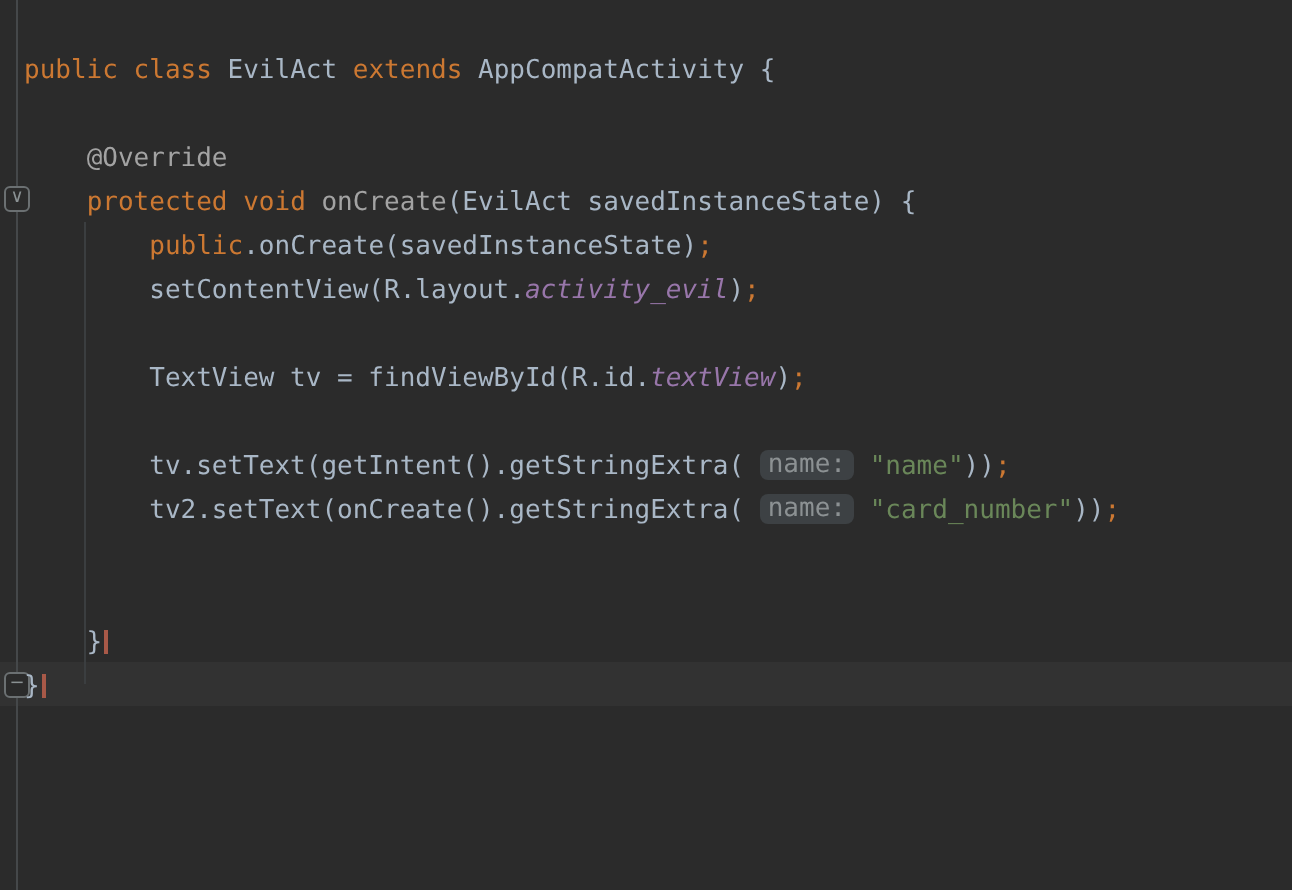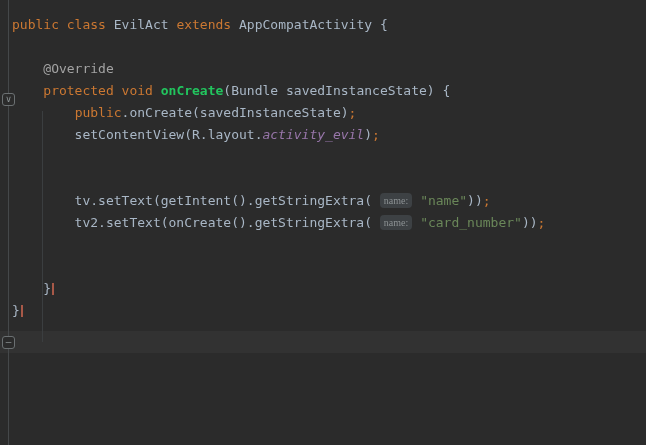--- a/index.html
+++ b/index.html
@@ -12,34 +12,34 @@
   .gutter-line{position:absolute;left:8px;top:0;width:1px;height:445px;background:#45484a;}
   .indent-guide{position:absolute;left:42px;top:111px;width:1px;height:231px;background:#3b3e40;}
   .fold-icon{
     position:absolute;left:2px;width:13px;height:13px;box-sizing:border-box;
     border:1px solid #6b7072;border-radius:3px;background:#2b2b2b;
     color:#8a9193;font-size:9px;line-height:11px;text-align:center;cursor:pointer;
     font-family:"DejaVu Sans","Liberation Sans",sans-serif;
   }
   .fold-start{top:93px;}
   .fold-end{top:336px;}
-  .code{position:absolute;left:0;top:14px;width:554px;}
+  .code{position:absolute;left:0;top:25px;width:554px;}
   .code-line{
     white-space:pre;height:22px;padding-left:12px;
   }
   .tok-kw{color:#cc7832;}
   .tok-def{color:#a9b7c6;}
-  .tok-mth{color:#22c55e;font-weight:bold;}
+  .tok-mth{color:#a3a3a3;font-weight:normal;}
   .tok-ann{color:#a3a3a3;}
   .tok-str{color:#6a8759;}
   .tok-fld{color:#9876aa;font-style:italic;}
   .tok-sc{color:#cc7832;}
   .tok-hint{
     display:inline-block;background:#3d4144;color:#8c9193;border-radius:4px;
-    font-size:10px;line-height:15px;padding:0 4px;vertical-align:1px;font-family:Liberation Serif, serif;
+    font-size:13px;line-height:15px;padding:0 4px;vertical-align:1px;
   }
   .caret-tick{
     display:inline-block;width:2px;height:12px;background:#a85948;
     vertical-align:-2px;margin-left:1px;
   }
 </style>
 </head>
 <body>
 
 <div class="editor">
@@ -49,24 +49,25 @@
   <div class="fold-icon fold-start">
     <span>∨</span>
   </div>
   <div class="fold-icon fold-end">
     <span>−</span>
   </div>
   <div class="code" id="code">
       <div class="code-line"><span class="tok-kw">public</span><span class="tok-def"> </span><span class="tok-kw">class</span><span class="tok-def"> EvilAct </span><span class="tok-kw">extends</span><span class="tok-def"> AppCompatActivity {</span></div>
       <div class="code-line"></div>
       <div class="code-line"><span class="tok-def">    </span><span class="tok-ann">@Override</span></div>
-      <div class="code-line"><span class="tok-def">    </span><span class="tok-kw">protected</span><span class="tok-def"> </span><span class="tok-kw">void</span><span class="tok-def"> </span><span class="tok-mth">onCreate</span><span class="tok-def">(Bundle savedInstanceState) {</span></div>
+      <div class="code-line"><span class="tok-def">    </span><span class="tok-kw">protected</span><span class="tok-def"> </span><span class="tok-kw">void</span><span class="tok-def"> </span><span class="tok-mth">onCreate</span><span class="tok-def">(EvilAct savedInstanceState) {</span></div>
       <div class="code-line"><span class="tok-def">        </span><span class="tok-kw">public</span><span class="tok-def">.onCreate(savedInstanceState)</span><span class="tok-sc">;</span></div>
       <div class="code-line"><span class="tok-def">        setContentView(R.layout.</span><span class="tok-fld">activity_evil</span><span class="tok-def">)</span><span class="tok-sc">;</span></div>
       <div class="code-line"></div>
+      <div class="code-line"><span class="tok-def">        TextView tv = findViewById(R.id.</span><span class="tok-fld">textView</span><span class="tok-def">)</span><span class="tok-sc">;</span></div>
       <div class="code-line"></div>
       <div class="code-line"><span class="tok-def">        tv.setText(getIntent().getStringExtra( </span><span class="tok-hint">name:</span><span class="tok-def"> </span><span class="tok-str">"name"</span><span class="tok-def">))</span><span class="tok-sc">;</span></div>
       <div class="code-line"><span class="tok-def">        tv2.setText(onCreate().getStringExtra( </span><span class="tok-hint">name:</span><span class="tok-def"> </span><span class="tok-str">"card_number"</span><span class="tok-def">))</span><span class="tok-sc">;</span></div>
       <div class="code-line"></div>
       <div class="code-line"></div>
       <div class="code-line"><span class="tok-def">    }</span><span class="caret-tick"></span></div>
       <div class="code-line"><span class="tok-def">}</span><span class="caret-tick"></span></div>
     </div>
 </div>
 

